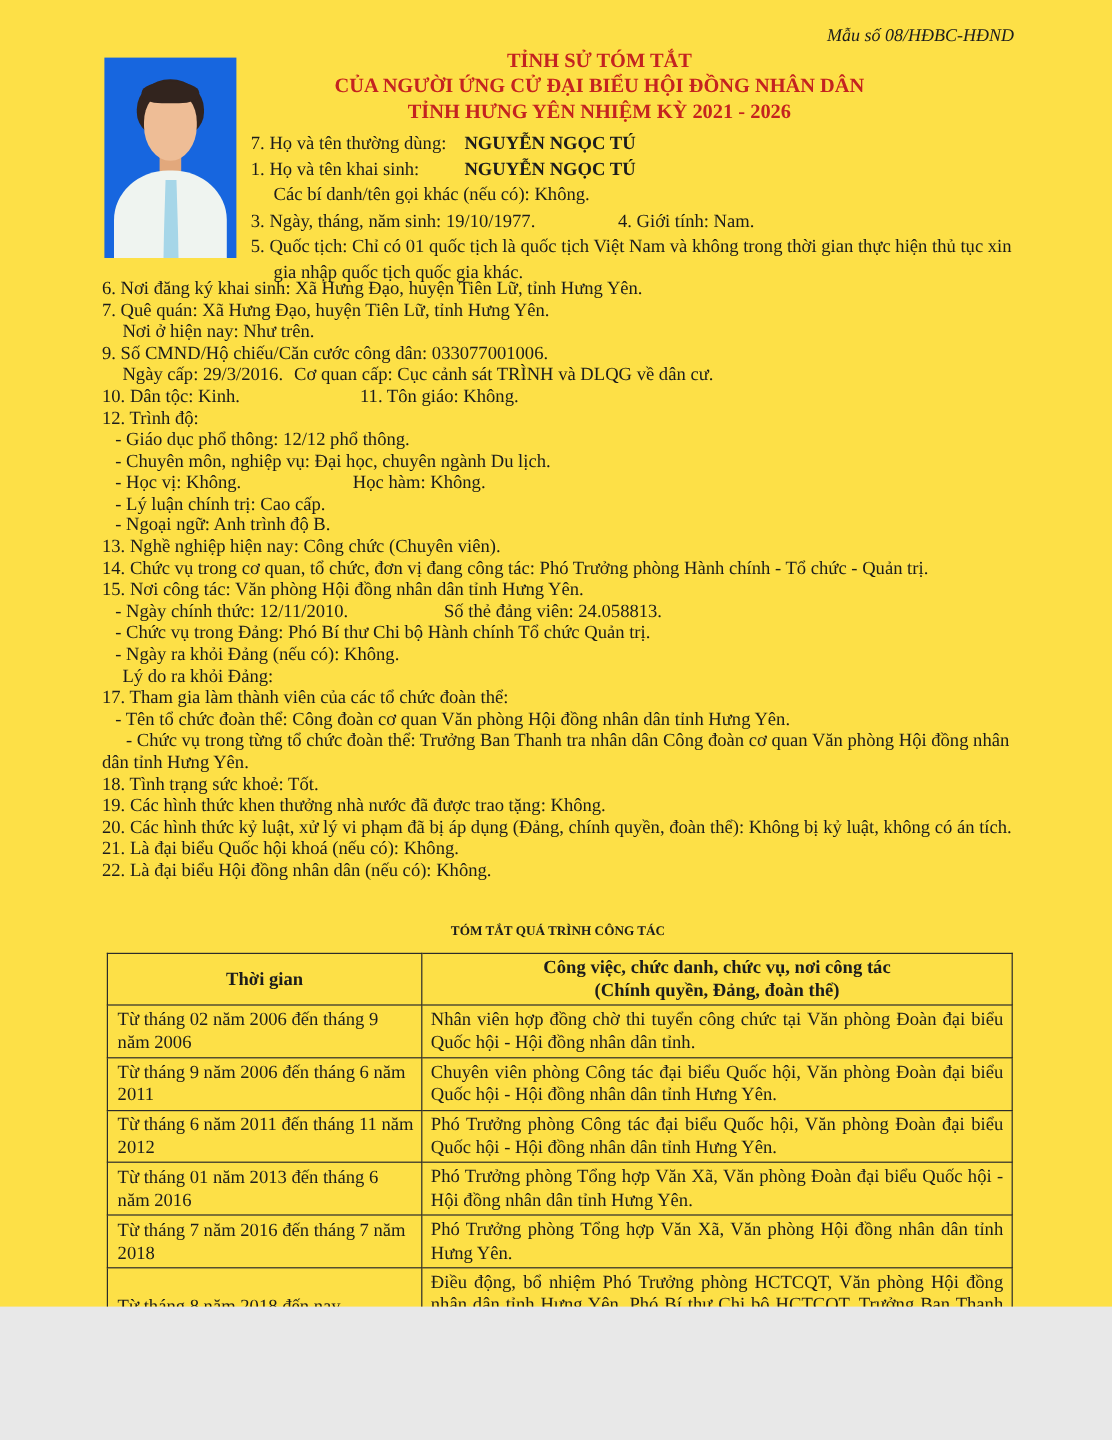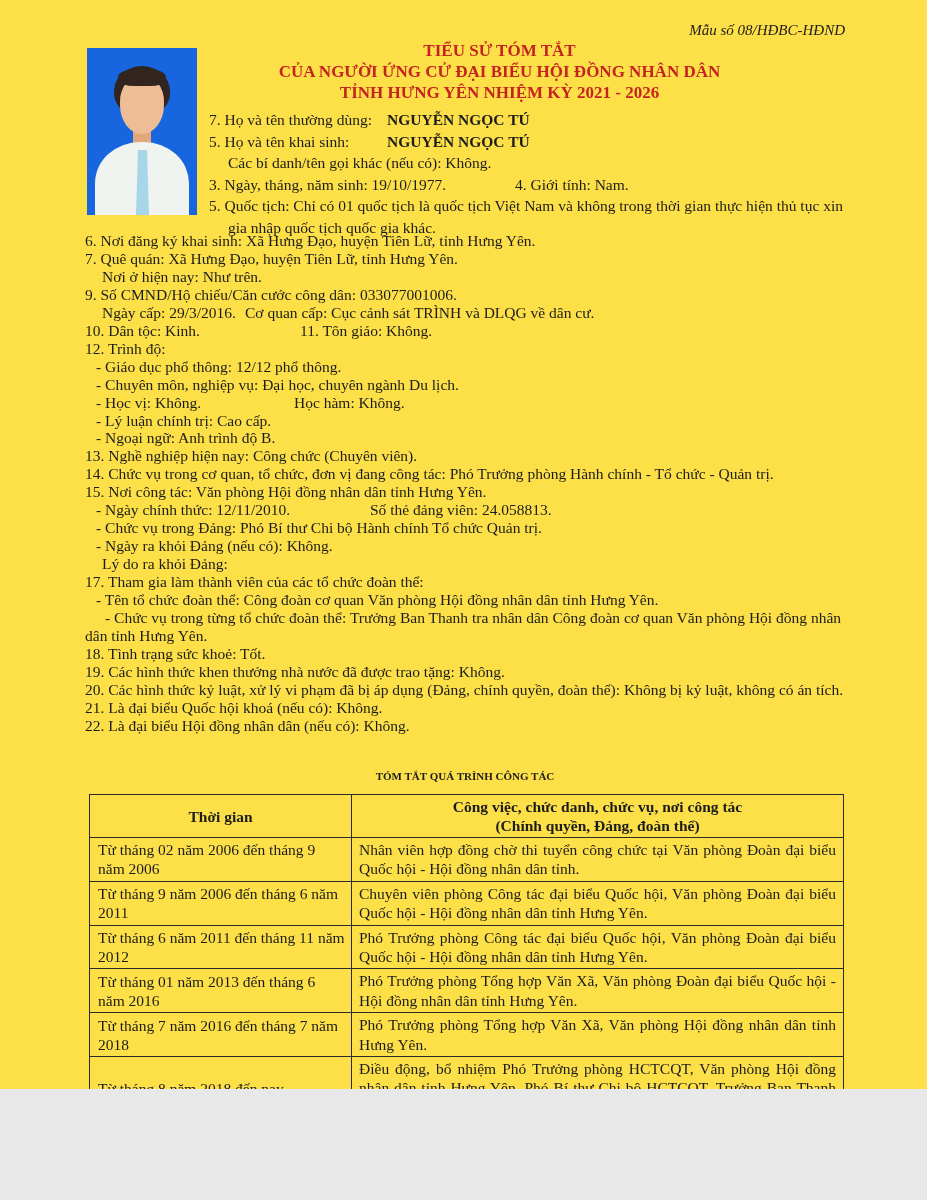--- a/index.html
+++ b/index.html
@@ -53,37 +53,37 @@
   .sig-name{font-weight:bold;font-size:16px;}
 </style>
 </head>
 <body>
 
 <div class="page">
 
   <div class="form-number">Mẫu số 08/HĐBC-HĐND</div>
 
   <div class="doc-title">
-    <div>TIỂU SỬ TÓM TẮT</div>
+    <div>TỈNH SỬ TÓM TẮT</div>
     <div>CỦA NGƯỜI ỨNG CỬ ĐẠI BIỂU HỘI ĐỒNG NHÂN DÂN</div>
     <div>TỈNH HƯNG YÊN NHIỆM KỲ 2021 - 2026</div>
   </div>
 
   <div class="photo">
     <div class="hair"></div>
     <div class="neck"></div>
     <div class="shirt"></div>
     <div class="tie"></div>
     <div class="face"></div>
     <div class="fringe"></div>
   </div>
 
   <div class="beside">
     <div><span class="w178">7. Họ và tên thường dùng:</span><span class="b">NGUYỄN NGỌC TÚ</span></div>
-    <div><span class="w178">5. Họ và tên khai sinh:</span><span class="b">NGUYỄN NGỌC TÚ</span></div>
+    <div><span class="w178">1. Họ và tên khai sinh:</span><span class="b">NGUYỄN NGỌC TÚ</span></div>
     <div class="indA">Các bí danh/tên gọi khác (nếu có): Không.</div>
     <div><span class="w306">3. Ngày, tháng, năm sinh: 19/10/1977.</span><span>4. Giới tính: Nam.</span></div>
     <div class="hangA">5. Quốc tịch: Chỉ có 01 quốc tịch là quốc tịch Việt Nam và không trong thời gian thực hiện thủ tục xin gia nhập quốc tịch quốc gia khác.</div>
   </div>
 
   <div class="body-block">
     <div>6. Nơi đăng ký khai sinh: Xã Hưng Đạo, huyện Tiên Lữ, tỉnh Hưng Yên.</div>
     <div>7. Quê quán: Xã Hưng Đạo, huyện Tiên Lữ, tỉnh Hưng Yên.</div>
     <div class="ind2">Nơi ở hiện nay: Như trên.</div>
     <div>9. Số CMND/Hộ chiếu/Căn cước công dân: 033077001006.</div>

